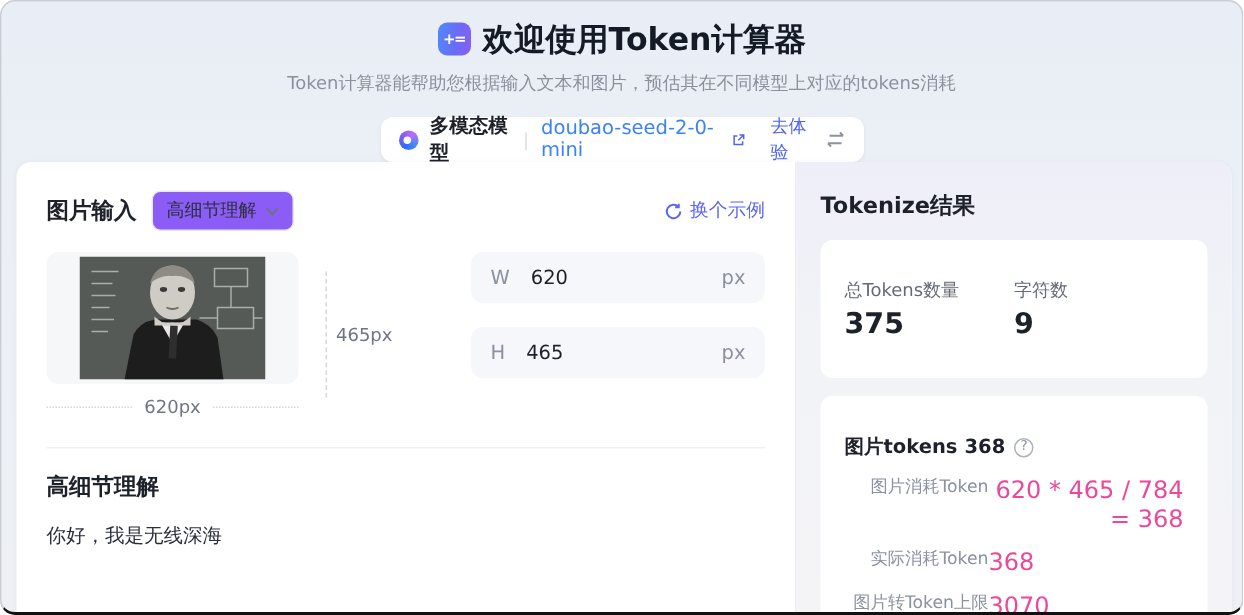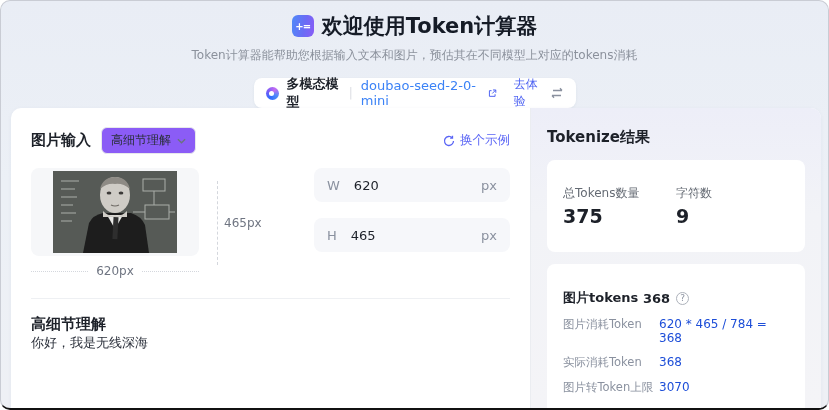--- a/index.html
+++ b/index.html
@@ -79,21 +79,21 @@
   .w-dim-label{ font-size:12px; color:#6f7582; padding:0 8px; }
   .wh-col{ flex:1; margin-left:48px; display:flex; flex-direction:column; gap:16px; max-width:268px; }
   .dim-input{
     height:34px; background:#f6f7fa; border-radius:8px; display:flex;
     align-items:center; padding:0 13px; font-size:13px; cursor:text;
   }
   .dim-key{ color:#8a919f; }
   .dim-val{ color:#1d2129; margin-left:14px; }
   .dim-unit{ margin-left:auto; color:#8a919f; }
   .left-sep{ border-top:1px solid #eef0f3; margin:20px 0 16px 0; }
-  .text-value{ font-size:13px; color:#2a2f3a; }
+  .text-value{ font-size:13px; color:#2a2f3a; margin-top:14px; }
   
   .right{
     width:291px; flex:0 0 auto; border-left:1px solid #ebedf1;
     background:linear-gradient(180deg,#edeef8 0%,#f2f3f7 35%,#f4f4f7 100%);
     padding:20px 16px 0 16px;
   }
   .r-title{ font-size:15px; font-weight:700; color:#1d2129; }
   .card{ background:#fff; border-radius:8px; padding:25px 16px; }
   .card.totals{ margin-top:13px; display:flex; }
   .tot-col{ width:57%; }
@@ -102,22 +102,22 @@
   .card.detail{ margin-top:12px; padding-bottom:22px; }
   .d-head{ display:flex; align-items:center; font-size:13px; }
   .d-head .lbl{ font-weight:700; color:#1d2129; width:80px; }
   .d-head .val{ font-weight:700; color:#1d2129; }
   .help{
     width:13px; height:13px; border-radius:50%; border:1px solid #adb2bb;
     color:#8a919f; font-size:9px; display:flex; align-items:center;
     justify-content:center; margin-left:6px; cursor:pointer;
   }
   .d-row{ display:flex; margin-top:10px; font-size:11.5px; }
-  .d-row .lbl{ color:#8a919f; width:96px; flex:0 0 auto; }
-  .d-row .val{ color:#1d4ed8; font-size:12px; }
+  .d-row .lbl{ color:#8a919f; width:96px; flex:0 0 auto;text-align:right; }
+  .d-row .val{ color:#ec4899; font-size:16px;text-align:right; }
   .dashed-sep{ border-top:1px dashed #e3e5ea; margin:14px 0 12px 0; }
   .t-head{ display:flex; align-items:flex-end; font-size:13px; font-weight:700; color:#0369a1; gap:16px;flex-direction:column; }
 </style>
 </head>
 <body>
 
 <div class="screen">
 
   <div class="hdr">
     <div class="hdr-icon">+=</div>

